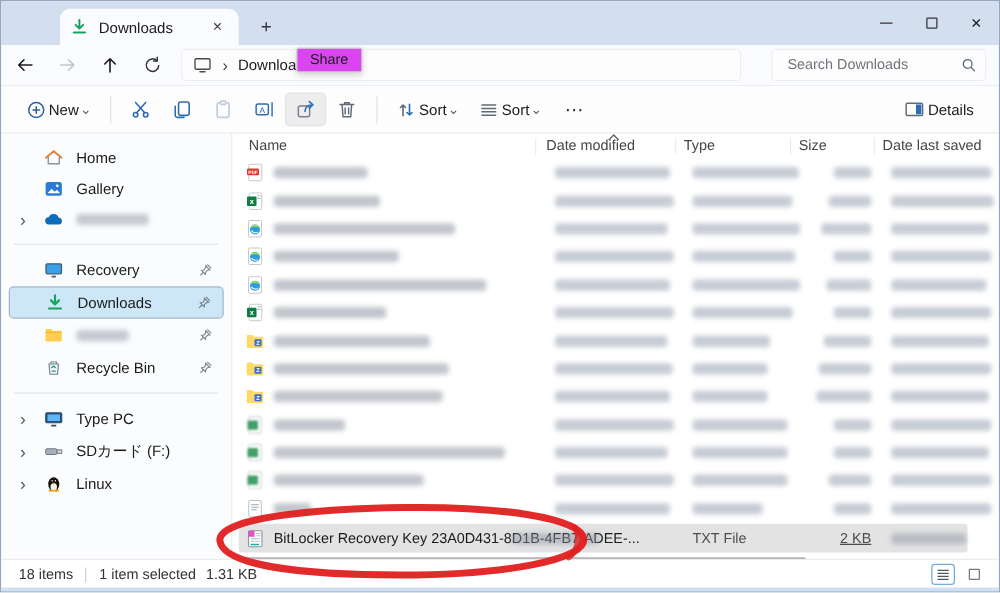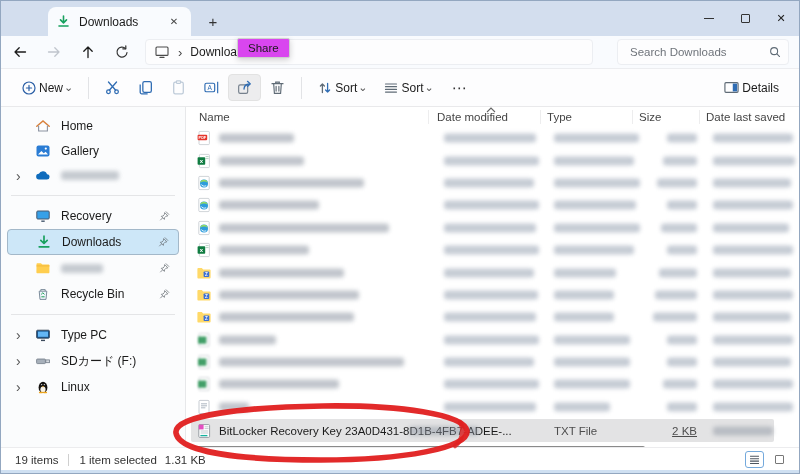--- a/index.html
+++ b/index.html
@@ -620,21 +620,21 @@
       </div>
 
       <div class="hscroll">
         <div class="hthumb"></div>
       </div>
     </div>
   </div>
 
   <div class="statusbar">
     <div class="status-inner">
-      <span>19 items</span>
+      <span>18 items</span>
       <span class="st-div"></span>
       <span>1 item selected</span>
       <span class="st-size">1.31 KB</span>
     </div>
     <div class="viewtoggles">
       <div class="vt active">
         <svg viewBox="0 0 16 16" width="13" height="13">
             <g stroke="#4d5660" stroke-width="1.3">
               <path d="M2.5 4h11M2.5 7h11M2.5 10h11M2.5 13h11"></path>
             </g>

